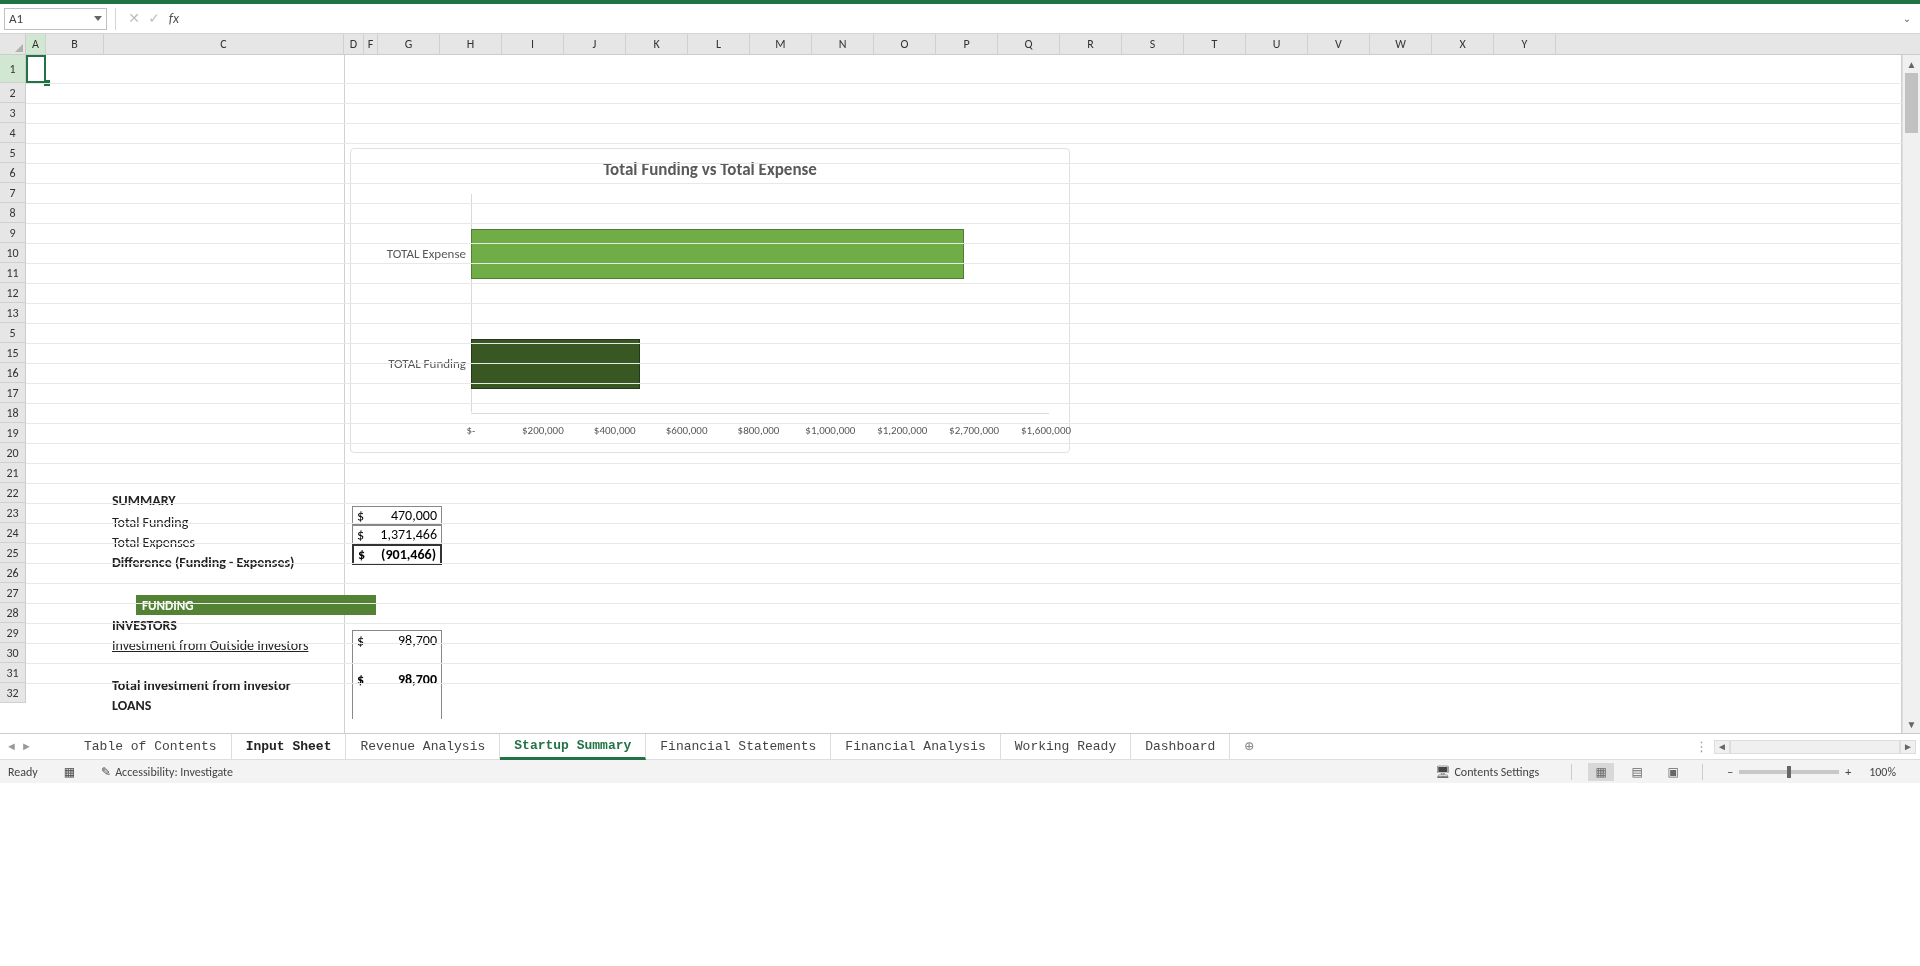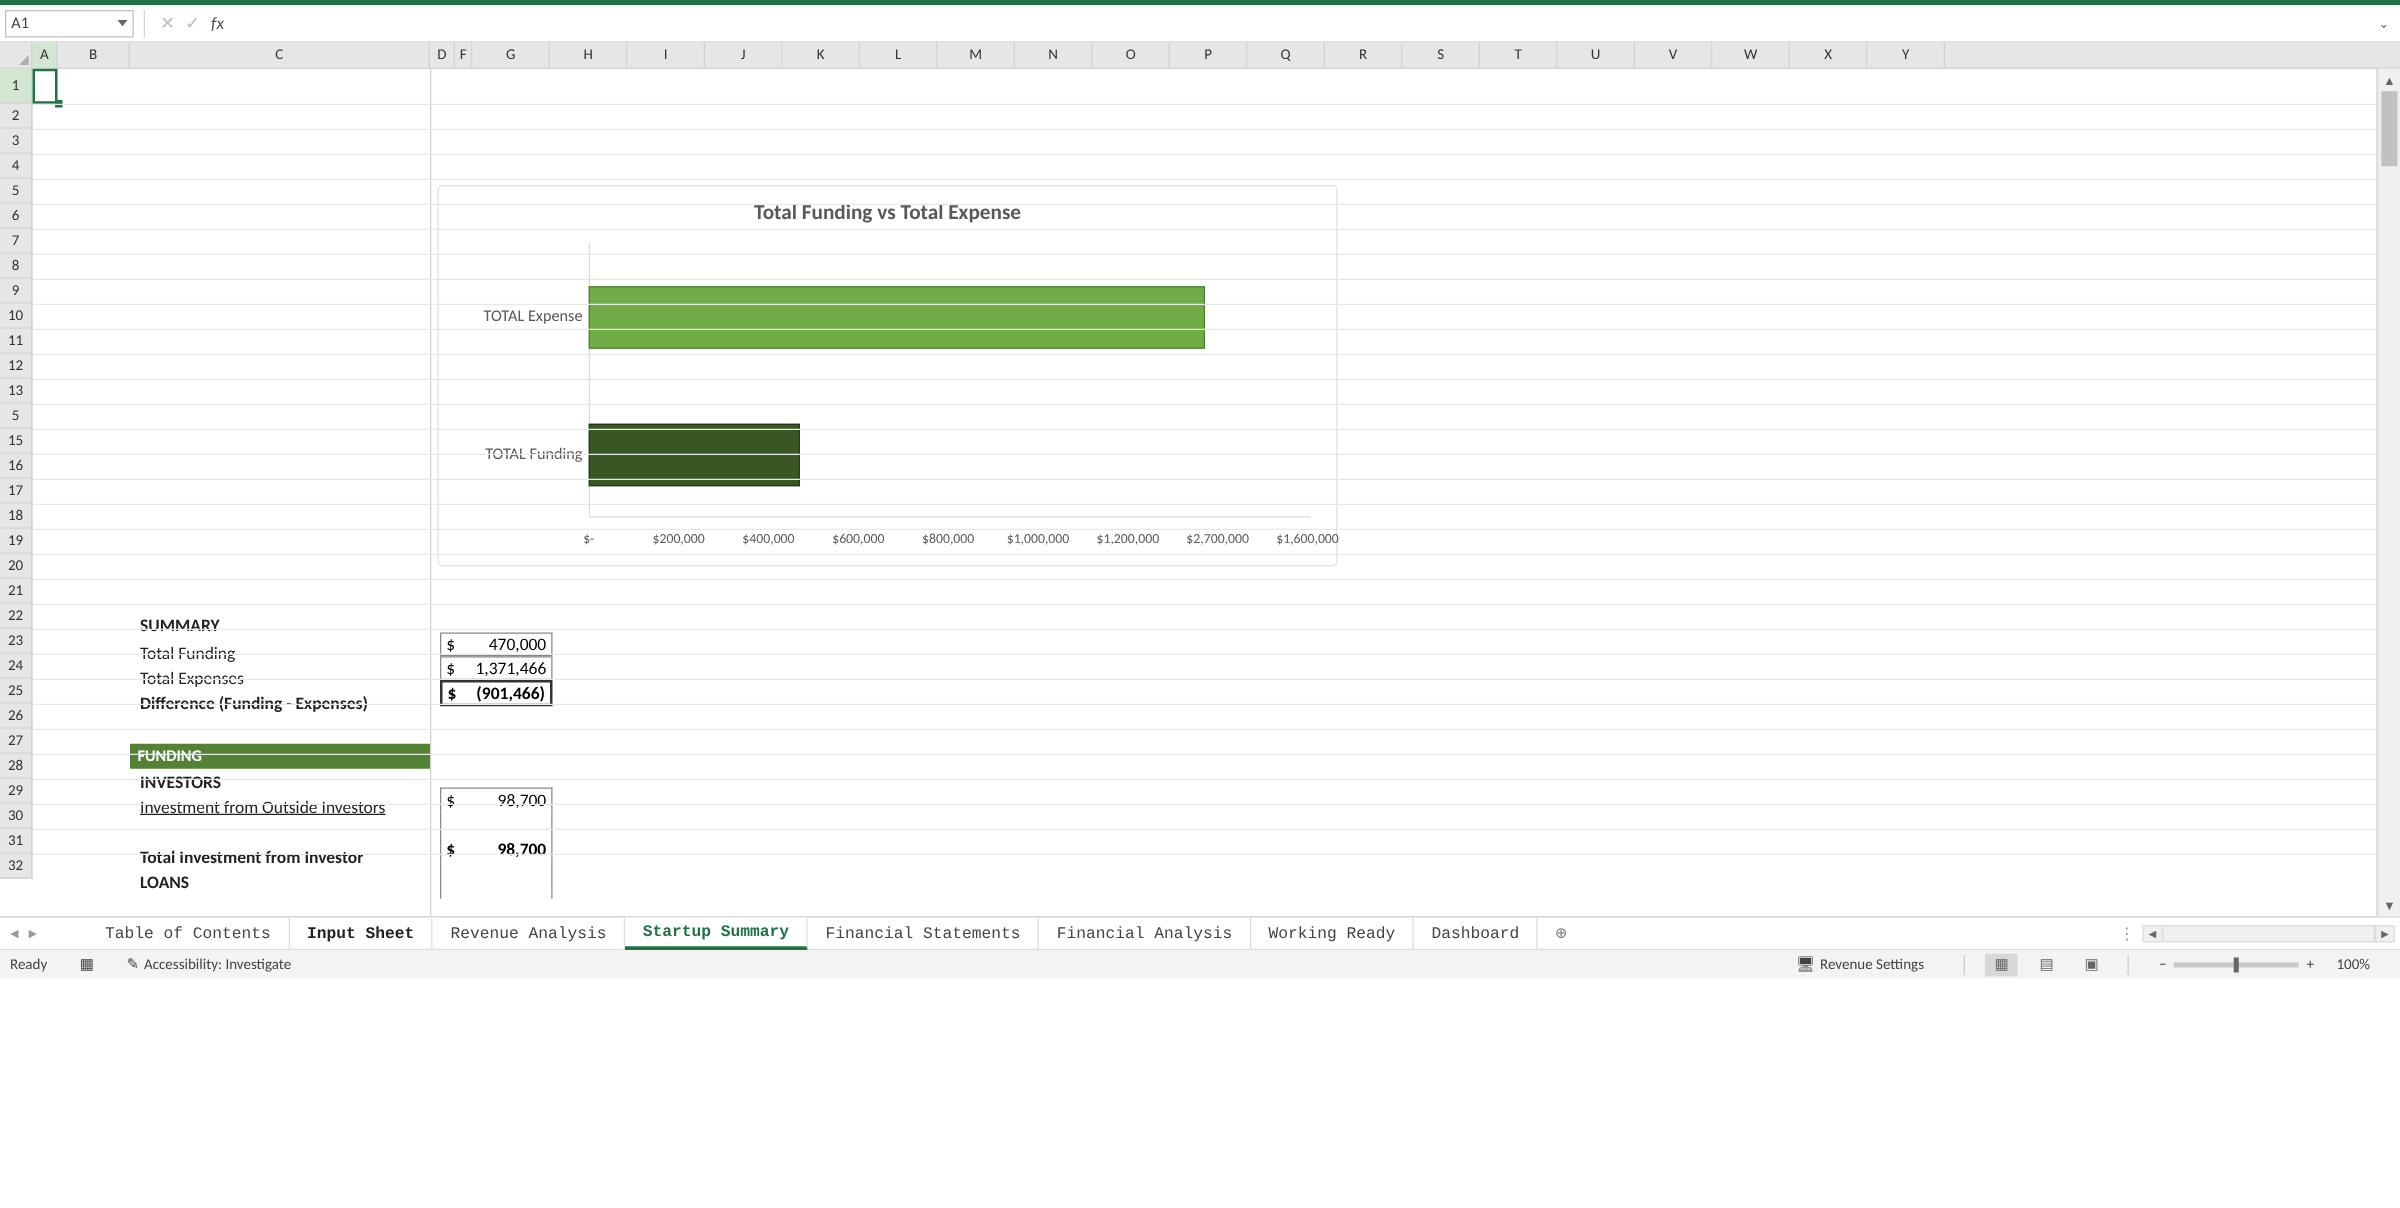--- a/index.html
+++ b/index.html
@@ -196,21 +196,21 @@
       </div>
       <div class="box" style="left:326px; top:470px; width:90px; height:19px;">
         <span class="cur">$</span>
           <span>1,371,466</span>
       </div>
       <div class="box bold" style="left:326px; top:489px; width:90px; height:21px; border:2px solid #333;">
         <span class="cur">$</span>
           <span>(901,466)</span>
       </div>
 
-      <div class="sec-head" style="top:540px;">
+      <div class="sec-head" style="top:540px;margin-left:32px;">
         <span>FUNDING</span>
       </div>
       <div class="cell-text bold" style="left:86px; top:562px;">INVESTORS</div>
       <div class="cell-text" style="left:86px; top:582px;text-decoration:underline;">Investment from Outside Investors</div>
       <div class="box" style="left:326px; top:575px; width:90px; height:19px; border-bottom:none;">
         <span class="cur">$</span>
           <span>98,700</span>
       </div>
       <div class="box" style="left:326px; top:594px; width:90px; height:19px; border-top:none;border-bottom:none;"></div>
 
@@ -290,21 +290,21 @@
 <div class="status-bar">
   <div class="sb-item">Ready</div>
   <div class="sb-item">▦</div>
   <div class="sb-item">
     <span>✎</span>
     <span>Accessibility: Investigate</span>
   </div>
   <div class="spacer"></div>
   <div class="sb-item">
     <span>🖥</span>
-    <span>Revenue Settings</span>
+    <span>Contents Settings</span>
   </div>
   <div class="sep"></div>
   <div class="view-btn active">▦</div>
   <div class="view-btn">▤</div>
   <div class="view-btn">▣</div>
   <div class="sep"></div>
   <div class="zoom-slider">
     <span>−</span>
     <div class="zs-track">
         <div class="zs-thumb"></div>

